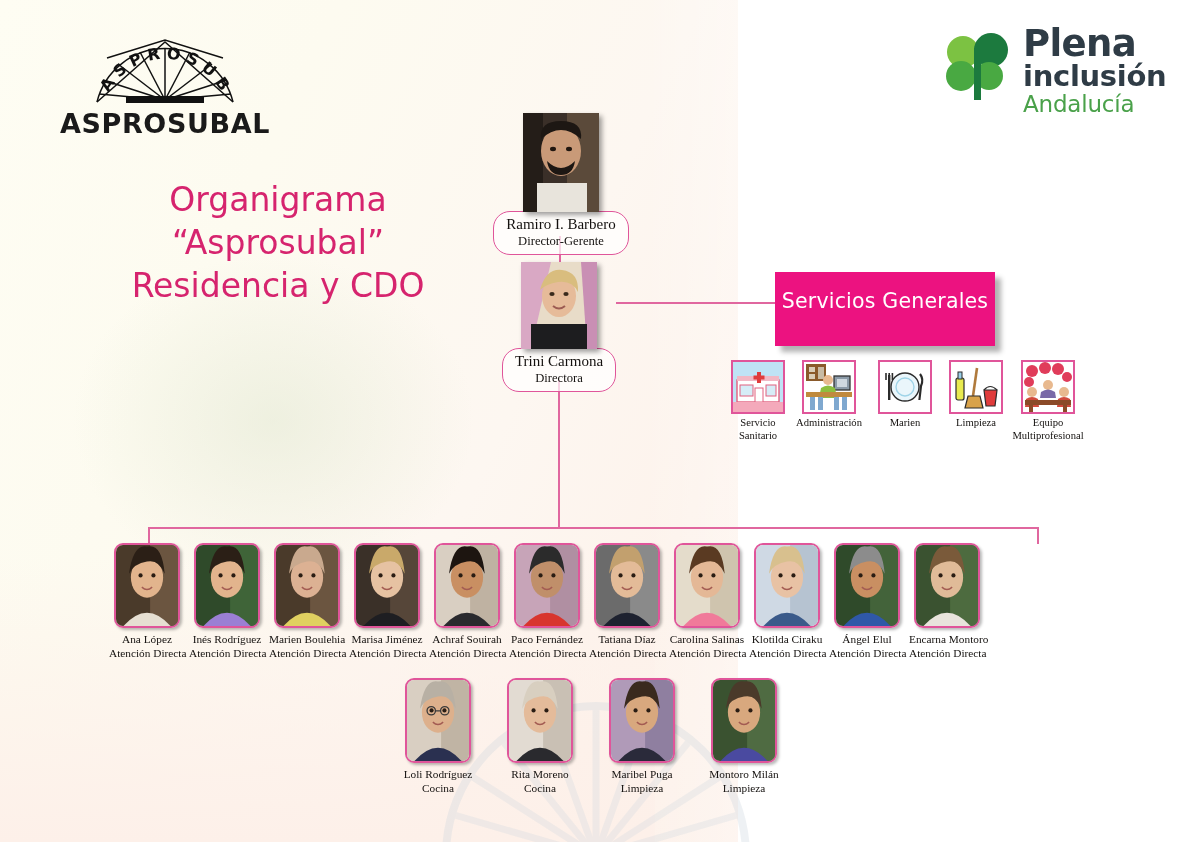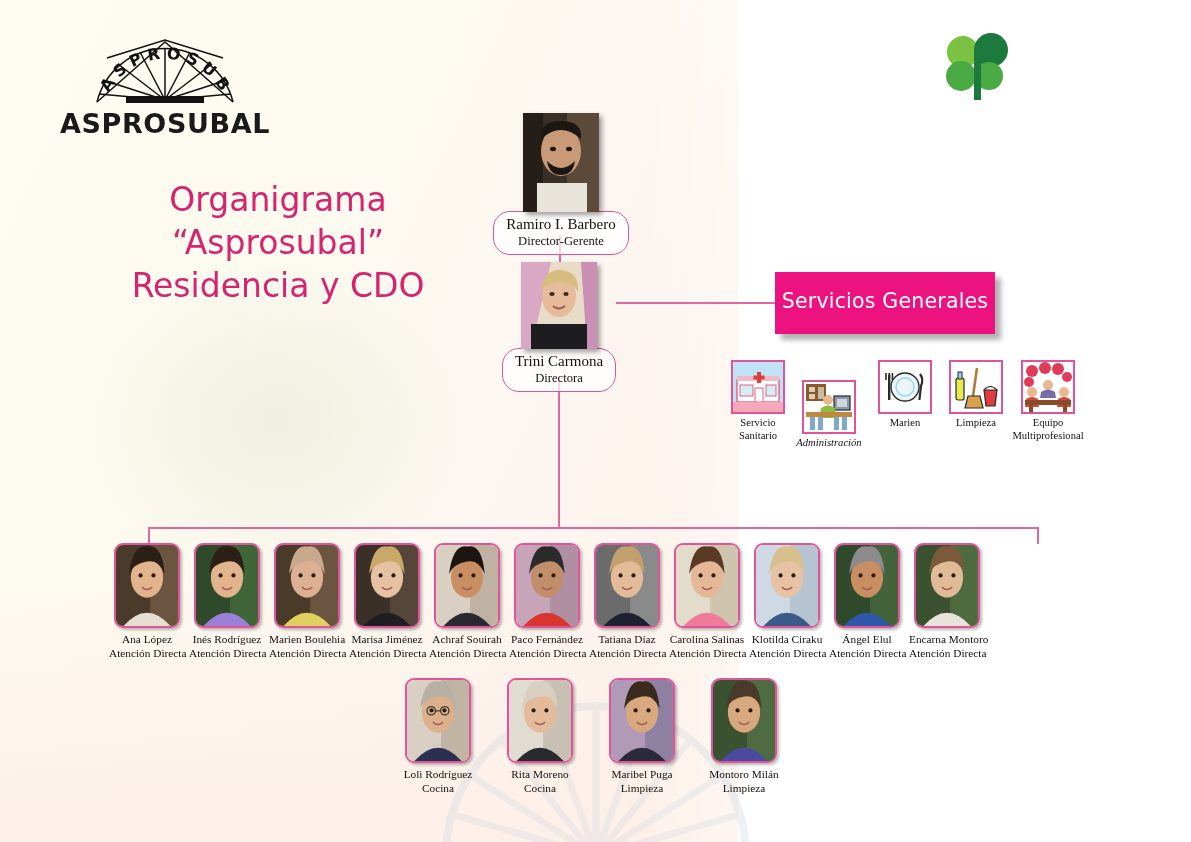--- a/index.html
+++ b/index.html
@@ -44,21 +44,21 @@
     box-shadow:2px 2px 3px rgba(0,0,0,.28);margin:0 auto;}
   .person .nm{font-family:"Liberation Serif", serif;font-size:11.3px;color:#14110f;line-height:1.26;margin-top:4px;white-space:nowrap;}
   .person .rl{font-family:"Liberation Serif", serif;font-size:11.3px;color:#14110f;line-height:1.26;white-space:nowrap;}
   
   .exec .photo{border:none;border-radius:0;box-shadow:3px 3px 5px rgba(0,0,0,.38);}
   .exec .cap{border:1.4px solid #e0559a;border-radius:17px;background:rgba(255,255,255,.72);
     padding:3px 12px 4px;display:inline-block;margin-top:-1px;}
   .exec .cap .nm{margin-top:0;font-size:15px;}
   .exec .cap .rl{font-size:12.6px;}
   
-  #servicios{position:absolute;left:775px;top:272px;width:220px;height:62px;
+  #servicios{position:absolute;left:775px;top:272px;width:220px;height:74px;
     background:#ec1280;box-shadow:6px 6px 5px rgba(0,0,0,.30);}
   #servicios .lbl{color:#fff;font-family:"DejaVu Sans", sans-serif;font-size:20.5px;
     position:absolute;left:0;right:0;top:17px;text-align:center;letter-spacing:.2px;}
   
   .svc{position:absolute;text-align:center;}
   .svc .ibox{width:50px;height:50px;border:2px solid #e0559a;margin:0 auto;position:relative;
     overflow:hidden;background:#fff;}
   .svc .cap{font-family:"Liberation Serif", serif;font-size:10.6px;color:#14110f;
     line-height:1.22;margin-top:3px;}
   
@@ -114,20 +114,25 @@
 </div>
 
 <div id="logo-plena">
   <svg viewBox="0 0 70 70" width="70" height="70" style="position:absolute;left:0;top:4px">
     <circle cx="20" cy="20" r="16" fill="#7cc242"></circle>
     <circle cx="48" cy="18" r="17" fill="#1c7a3e"></circle>
     <circle cx="18" cy="44" r="15" fill="#49a942"></circle>
     <circle cx="46" cy="44" r="14" fill="#49a942"></circle>
     <rect x="31" y="16" width="7" height="52" fill="#1c7a3e"></rect>
   </svg>
+  <div class="pl-txt">
+    <div class="pl-plena">Plena</div>
+    <div class="pl-incl">inclusión</div>
+    <div class="pl-and">Andalucía</div>
+  </div>
 </div>
 
 <div id="chart-title">
   <div>Organigrama</div>
   <div>“Asprosubal”</div>
   <div>Residencia y CDO</div>
 </div>
 
 <div class="conn" style="left:559px;top:236px;width:1.6px;height:28px;"></div>
 <div class="conn" style="left:616px;top:302px;width:162px;height:1.6px;"></div>
@@ -193,21 +198,21 @@
       <rect x="20.5" y="13.5" width="11" height="4" fill="#e03c3c"></rect>
       <rect x="0" y="40" width="50" height="10" fill="#f4a9bb"></rect>
     </svg>
   </div>
   <div class="cap">
     <div>Servicio</div>
     <div>Sanitario</div>
   </div>
 </div>
 
-<div class="svc" style="left:793px;top:380px;width:72px;font-style:italic;">
+<div class="svc" style="left:793px;top:360px;width:72px;">
   <div class="ibox">
     <svg viewBox="0 0 50 50" width="100%" height="100%">
       <rect width="50" height="50" fill="#fff"></rect>
       <rect x="2" y="2" width="20" height="17" fill="#8a5a2b"></rect>
       <rect x="5" y="5" width="6" height="5" fill="#d9cdb8"></rect>
         <rect x="5" y="12" width="6" height="5" fill="#d9cdb8"></rect>
       <rect x="14" y="5" width="6" height="12" fill="#c8bba4"></rect>
       <rect x="30" y="14" width="16" height="14" fill="#8b9aa8" stroke="#333" stroke-width="1.3"></rect>
       <rect x="33" y="17" width="10" height="8" fill="#cfd8e0"></rect>
       <circle cx="24" cy="18" r="5" fill="#e8b98f"></circle>

